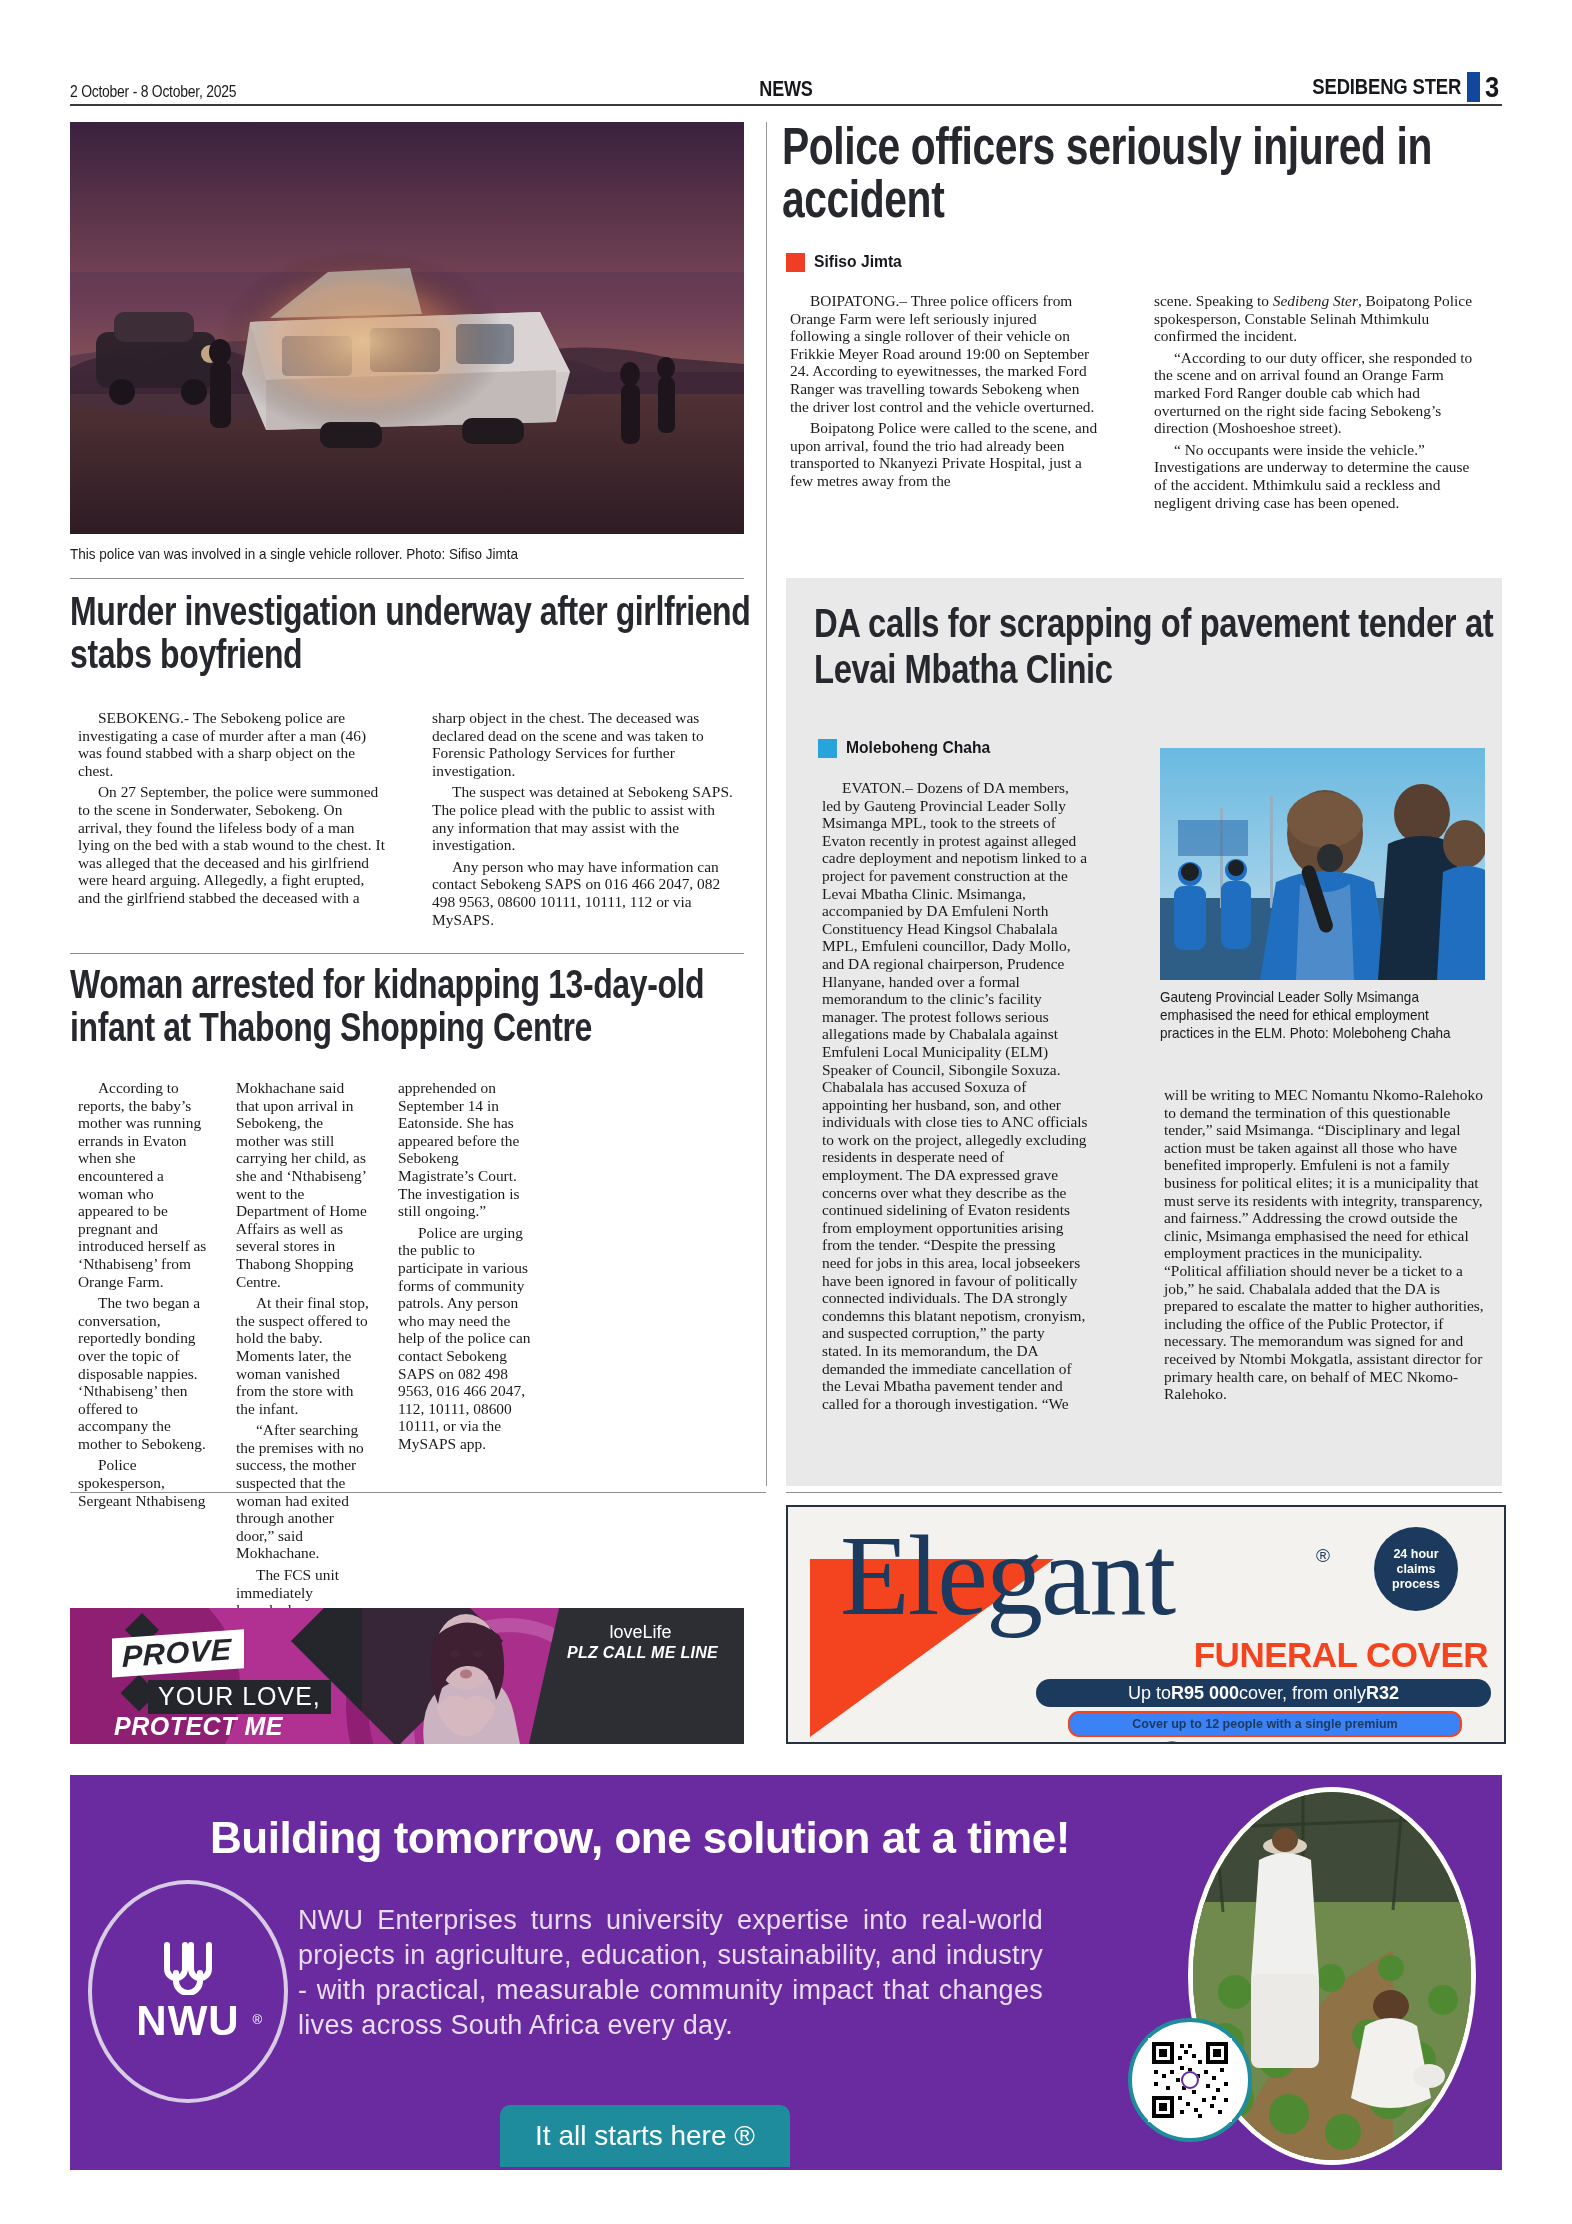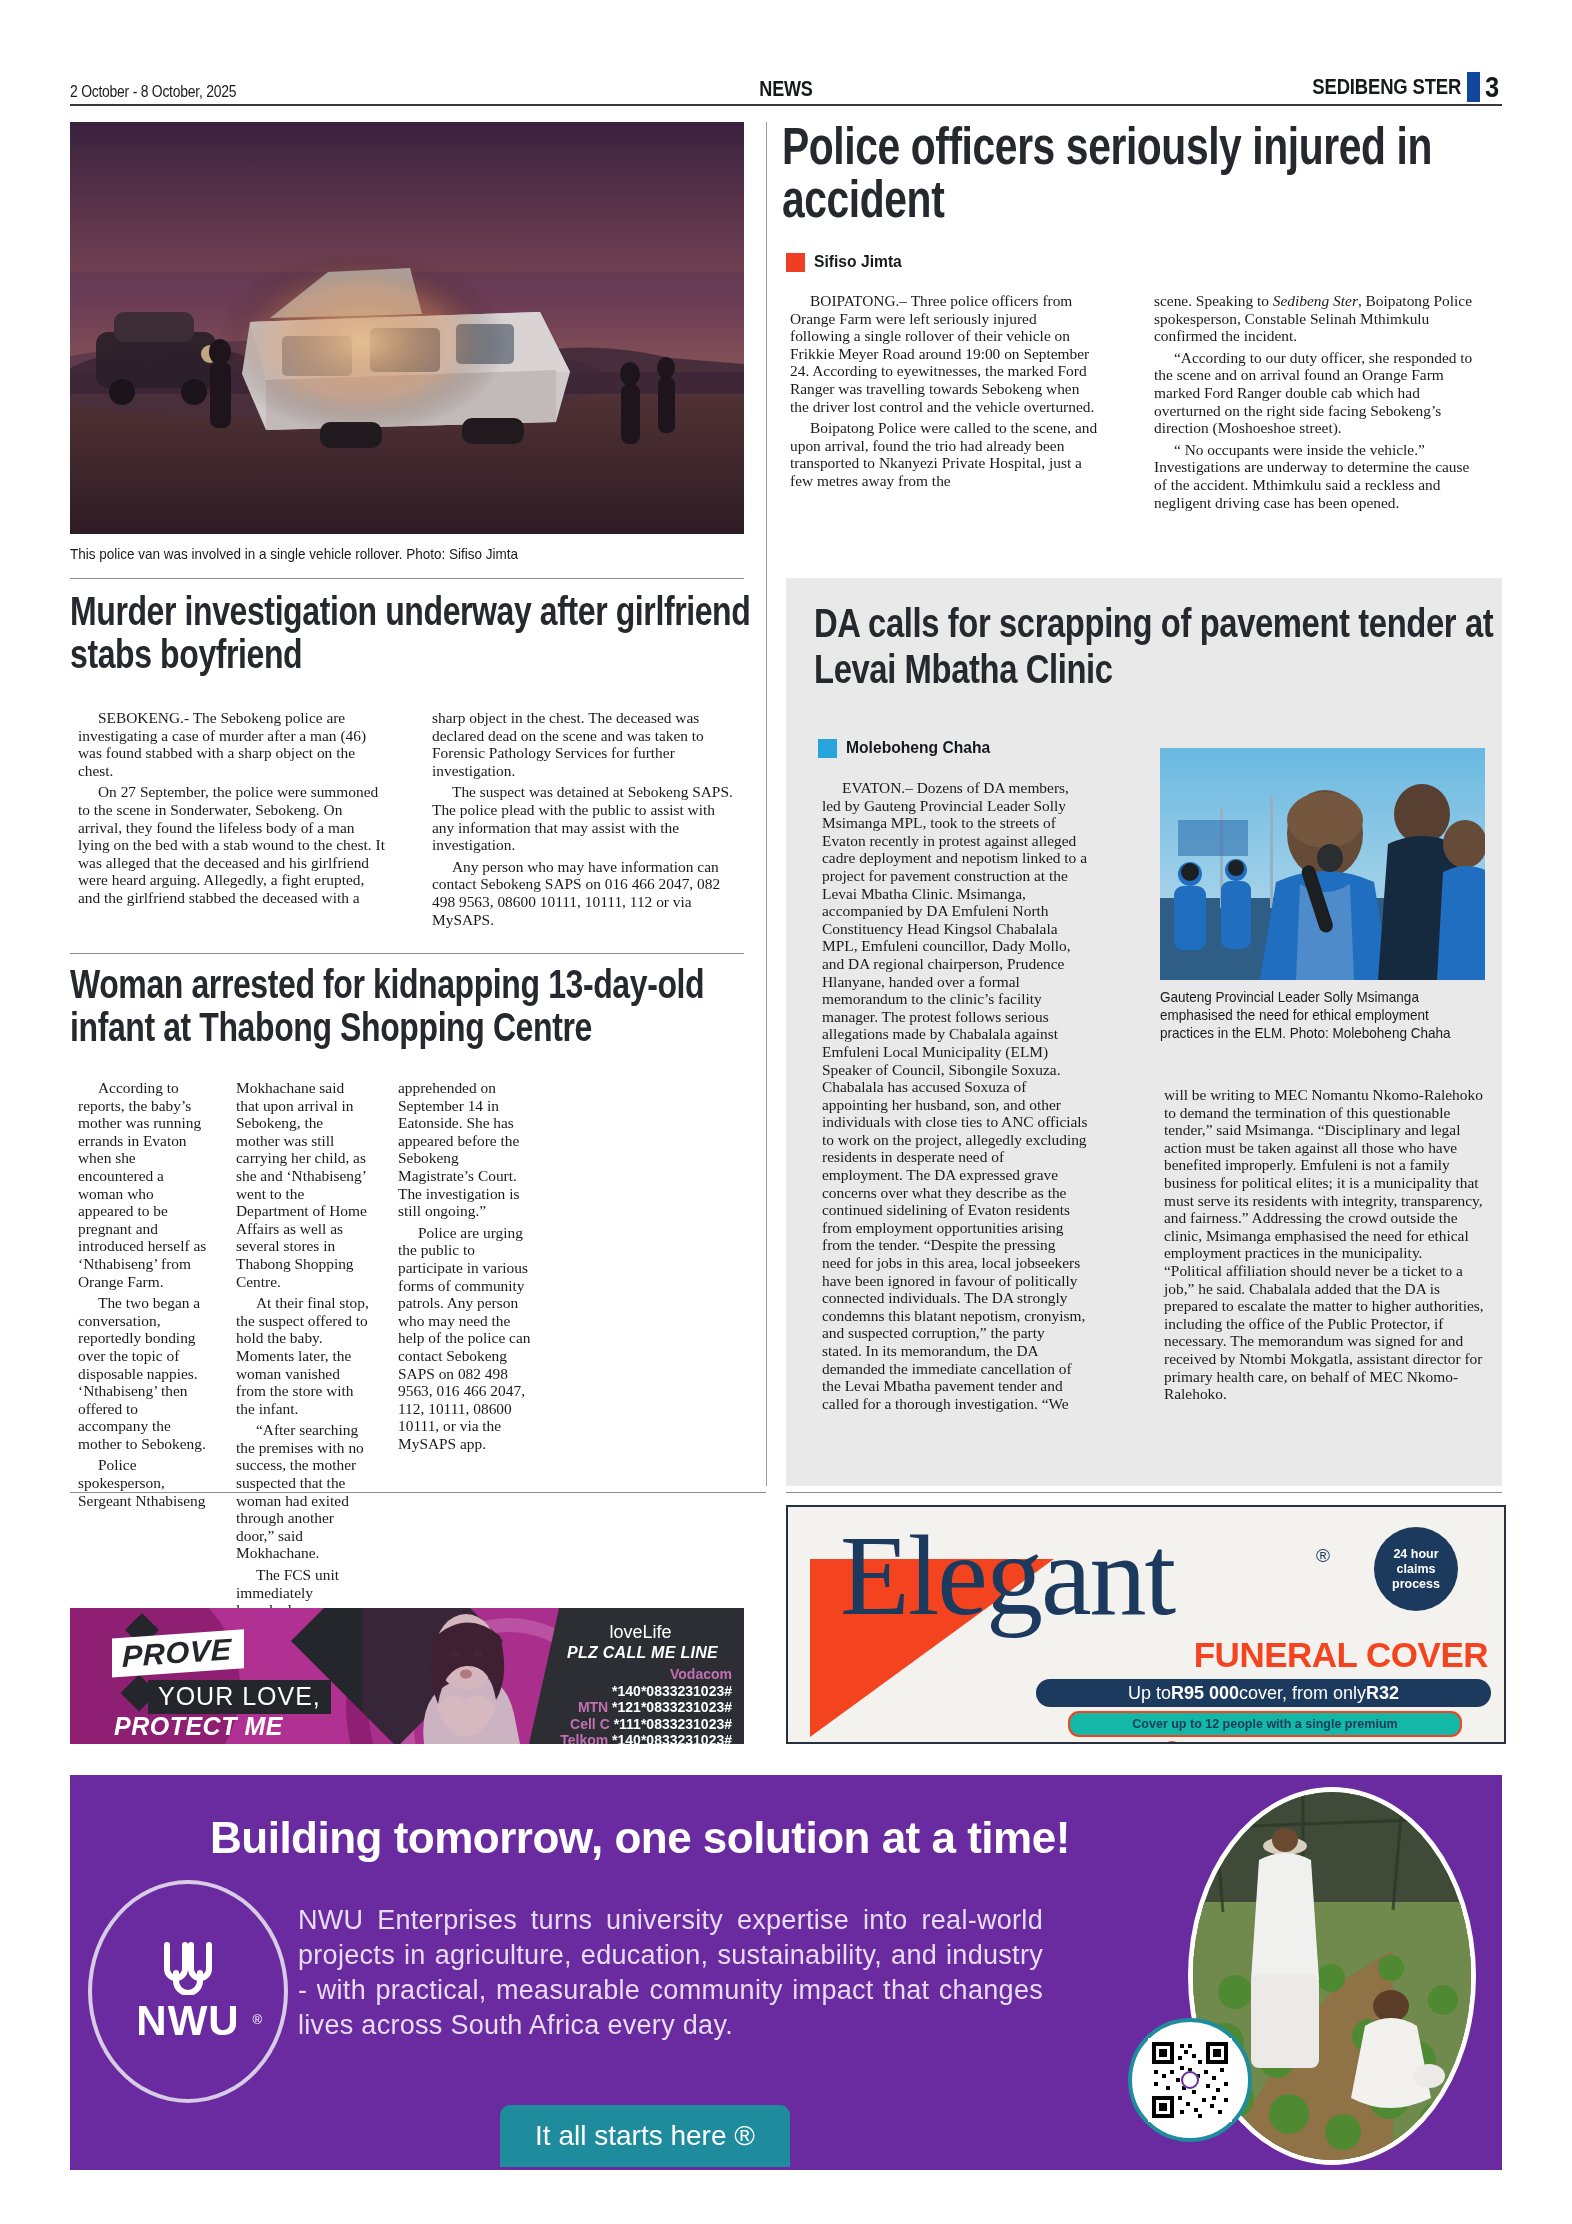--- a/index.html
+++ b/index.html
@@ -196,21 +196,21 @@
     color:#f4441f;letter-spacing:-0.5px;
   }
   #el-pill1{
     position:absolute;left:248px;top:172px;width:455px;height:28px;border-radius:14px;
     background:#1c3a5e;color:#fff;display:flex;align-items:center;justify-content:center;
     font-family:"Liberation Sans",sans-serif;font-size:18px;text-align:center;
   }
   #el-pill1 b{font-weight:bold;}
   #el-pill2{
     position:absolute;left:280px;top:204px;width:390px;height:22px;border-radius:11px;
-    background:#14b8a6;border:2px solid #f4441f;color:#1c3a5e;
+    background:#3b82f6;border:2px solid #f4441f;color:#1c3a5e;
     display:flex;align-items:center;justify-content:center;
     font-family:"Liberation Sans",sans-serif;font-weight:bold;font-size:12.5px;
   }
   #el-contact{
     position:absolute;left:370px;top:232px;width:300px;
     display:flex;align-items:center;gap:18px;
   }
   .el-circ{
     width:26px;height:26px;border-radius:50%;border:1.5px solid #f4441f;
     display:flex;align-items:center;justify-content:center;font-size:15px;color:#26323f;
@@ -485,26 +485,20 @@
 
     <div class="ll-prove">
         <span>PROVE</span>
       </div>
     <div class="ll-yourlove"><span>YOUR LOVE,</span></div>
     <div class="ll-protect"><span>PROTECT ME</span></div>
 
     <div id="ll-panel"></div>
     <div class="ll-brand">loveLife</div>
     <div class="ll-line">PLZ CALL ME LINE</div>
-    <div class="ll-nums">
-      <div><span class="op">Vodacom</span> <b>*140*0833231023#</b></div>
-      <div><span class="op">MTN</span> <b>*121*0833231023#</b></div>
-      <div><span class="op">Cell C</span> <b>*111*0833231023#</b></div>
-      <div><span class="op">Telkom</span> <b>*140*0833231023#</b></div>
-    </div>
   </div>
 
   <div id="ad-elegant">
     <div id="el-tri"></div>
     <div id="el-word">Elegant</div>
     <div id="el-reg">®</div>
     <div id="el-badge">24 hour claims process</div>
     <div id="el-funeral">FUNERAL COVER</div>
     <div id="el-pill1">
       <span>Up to </span>

